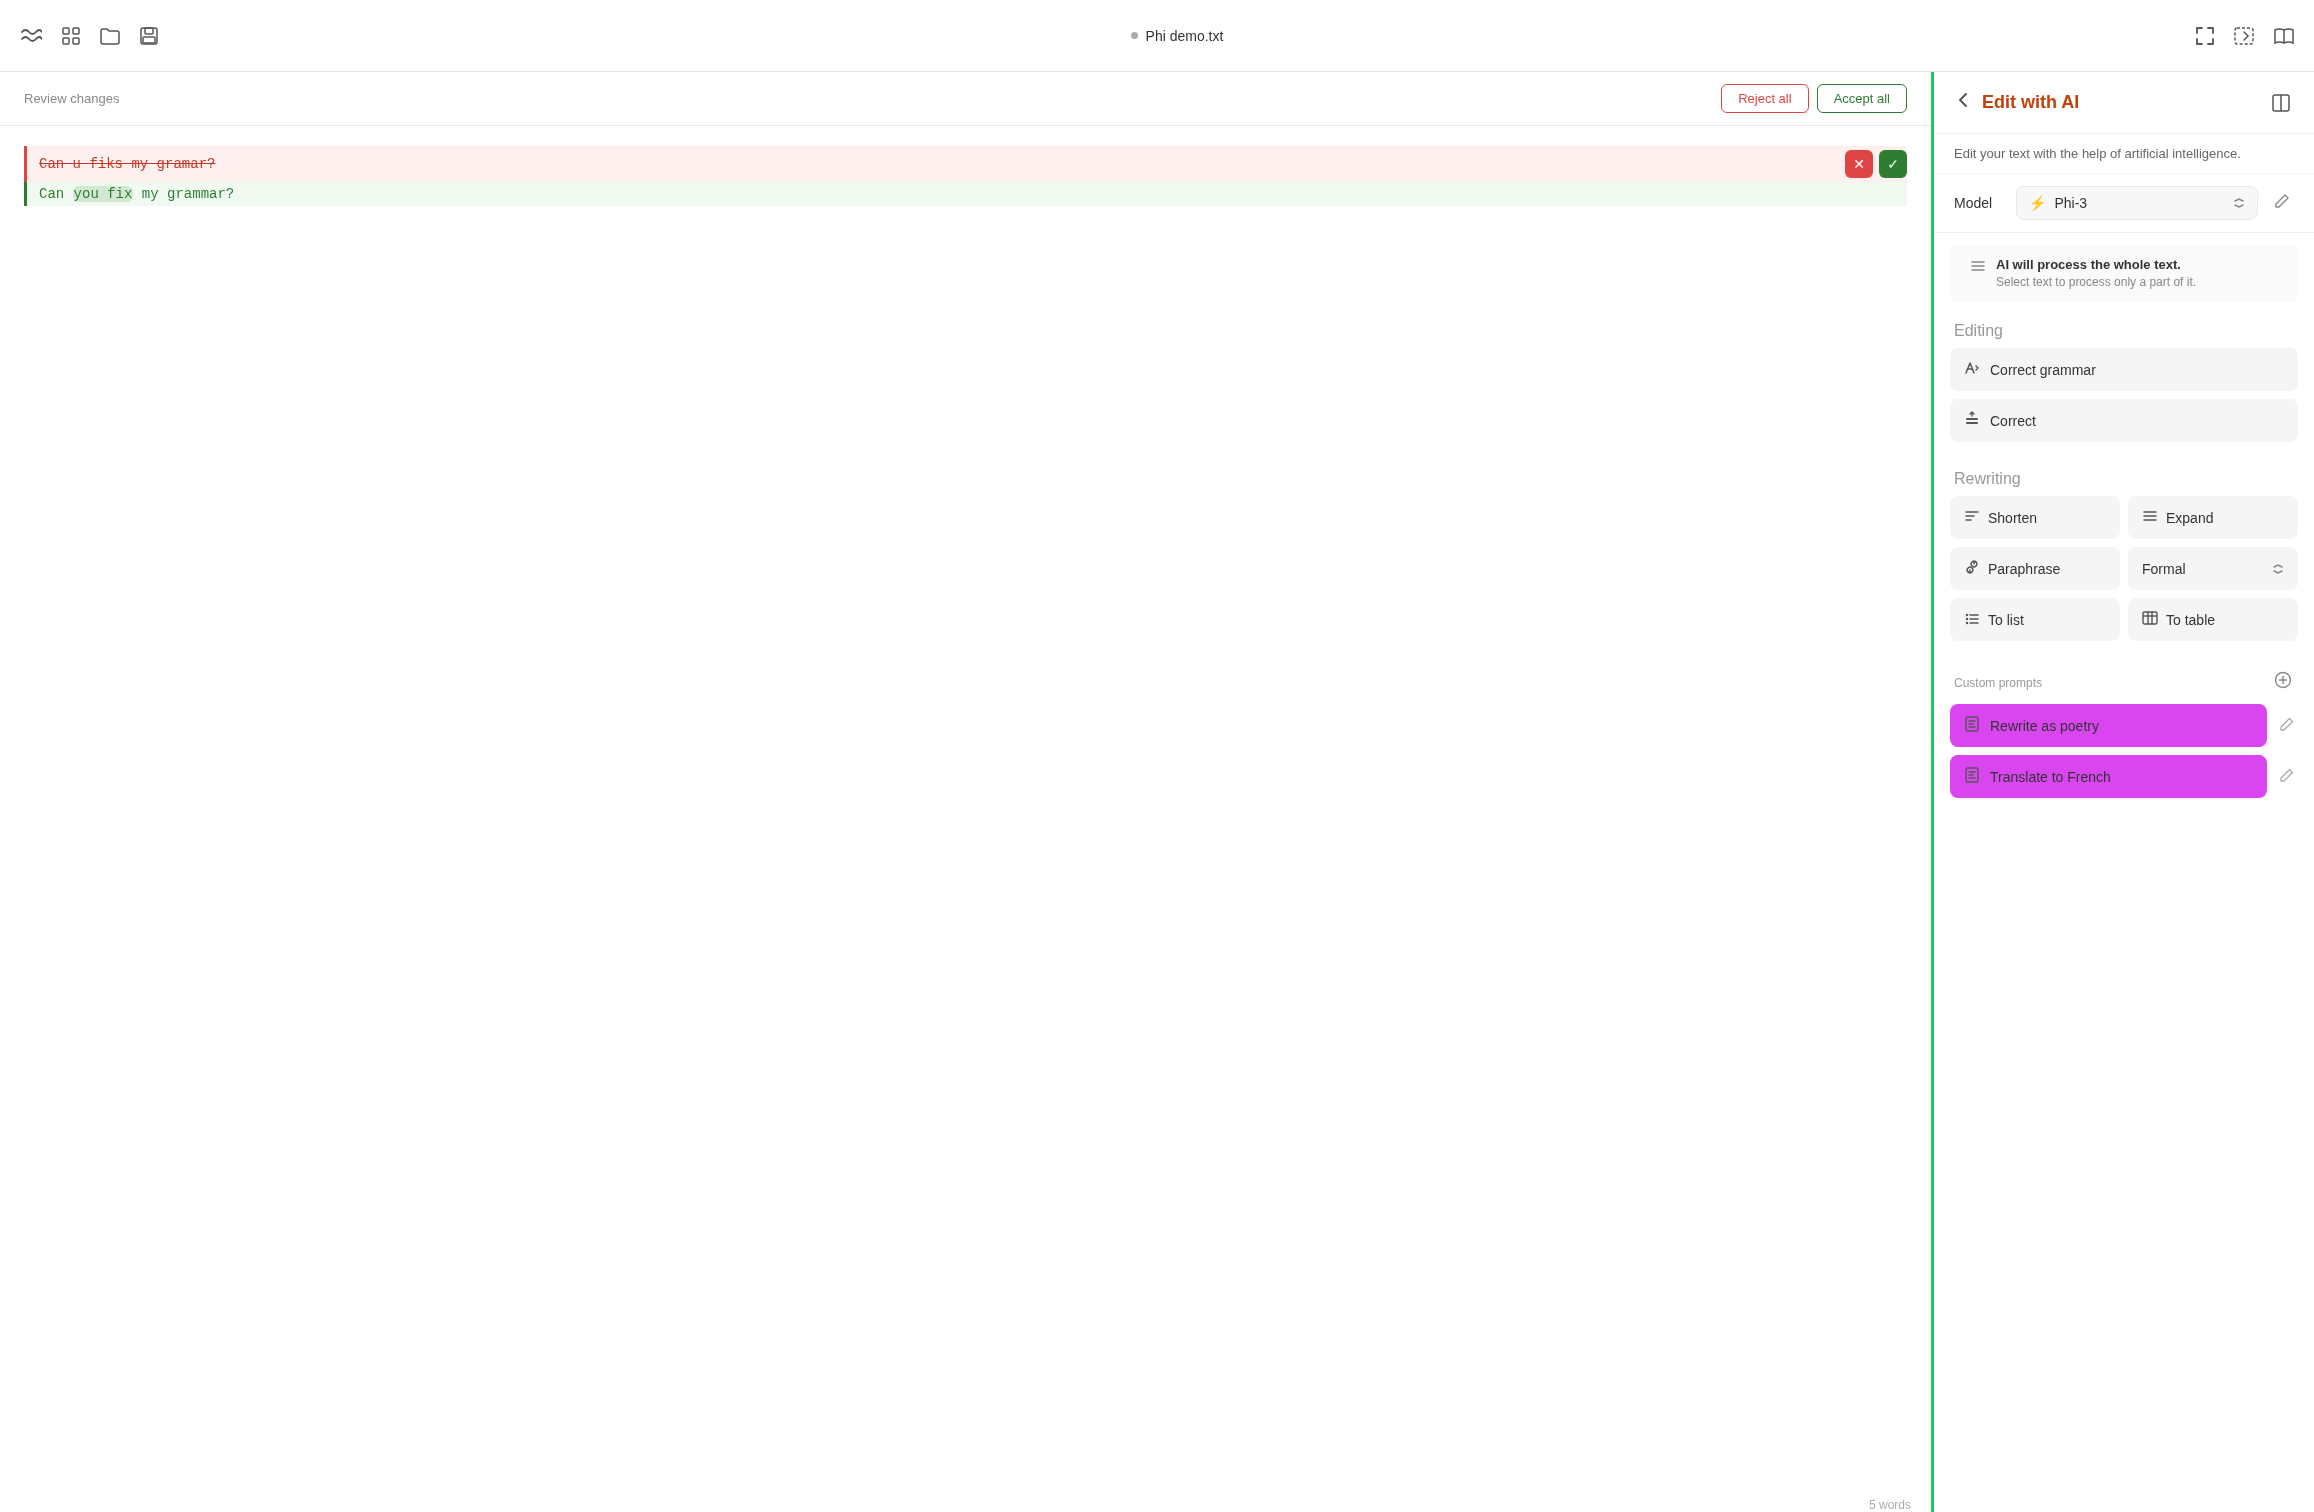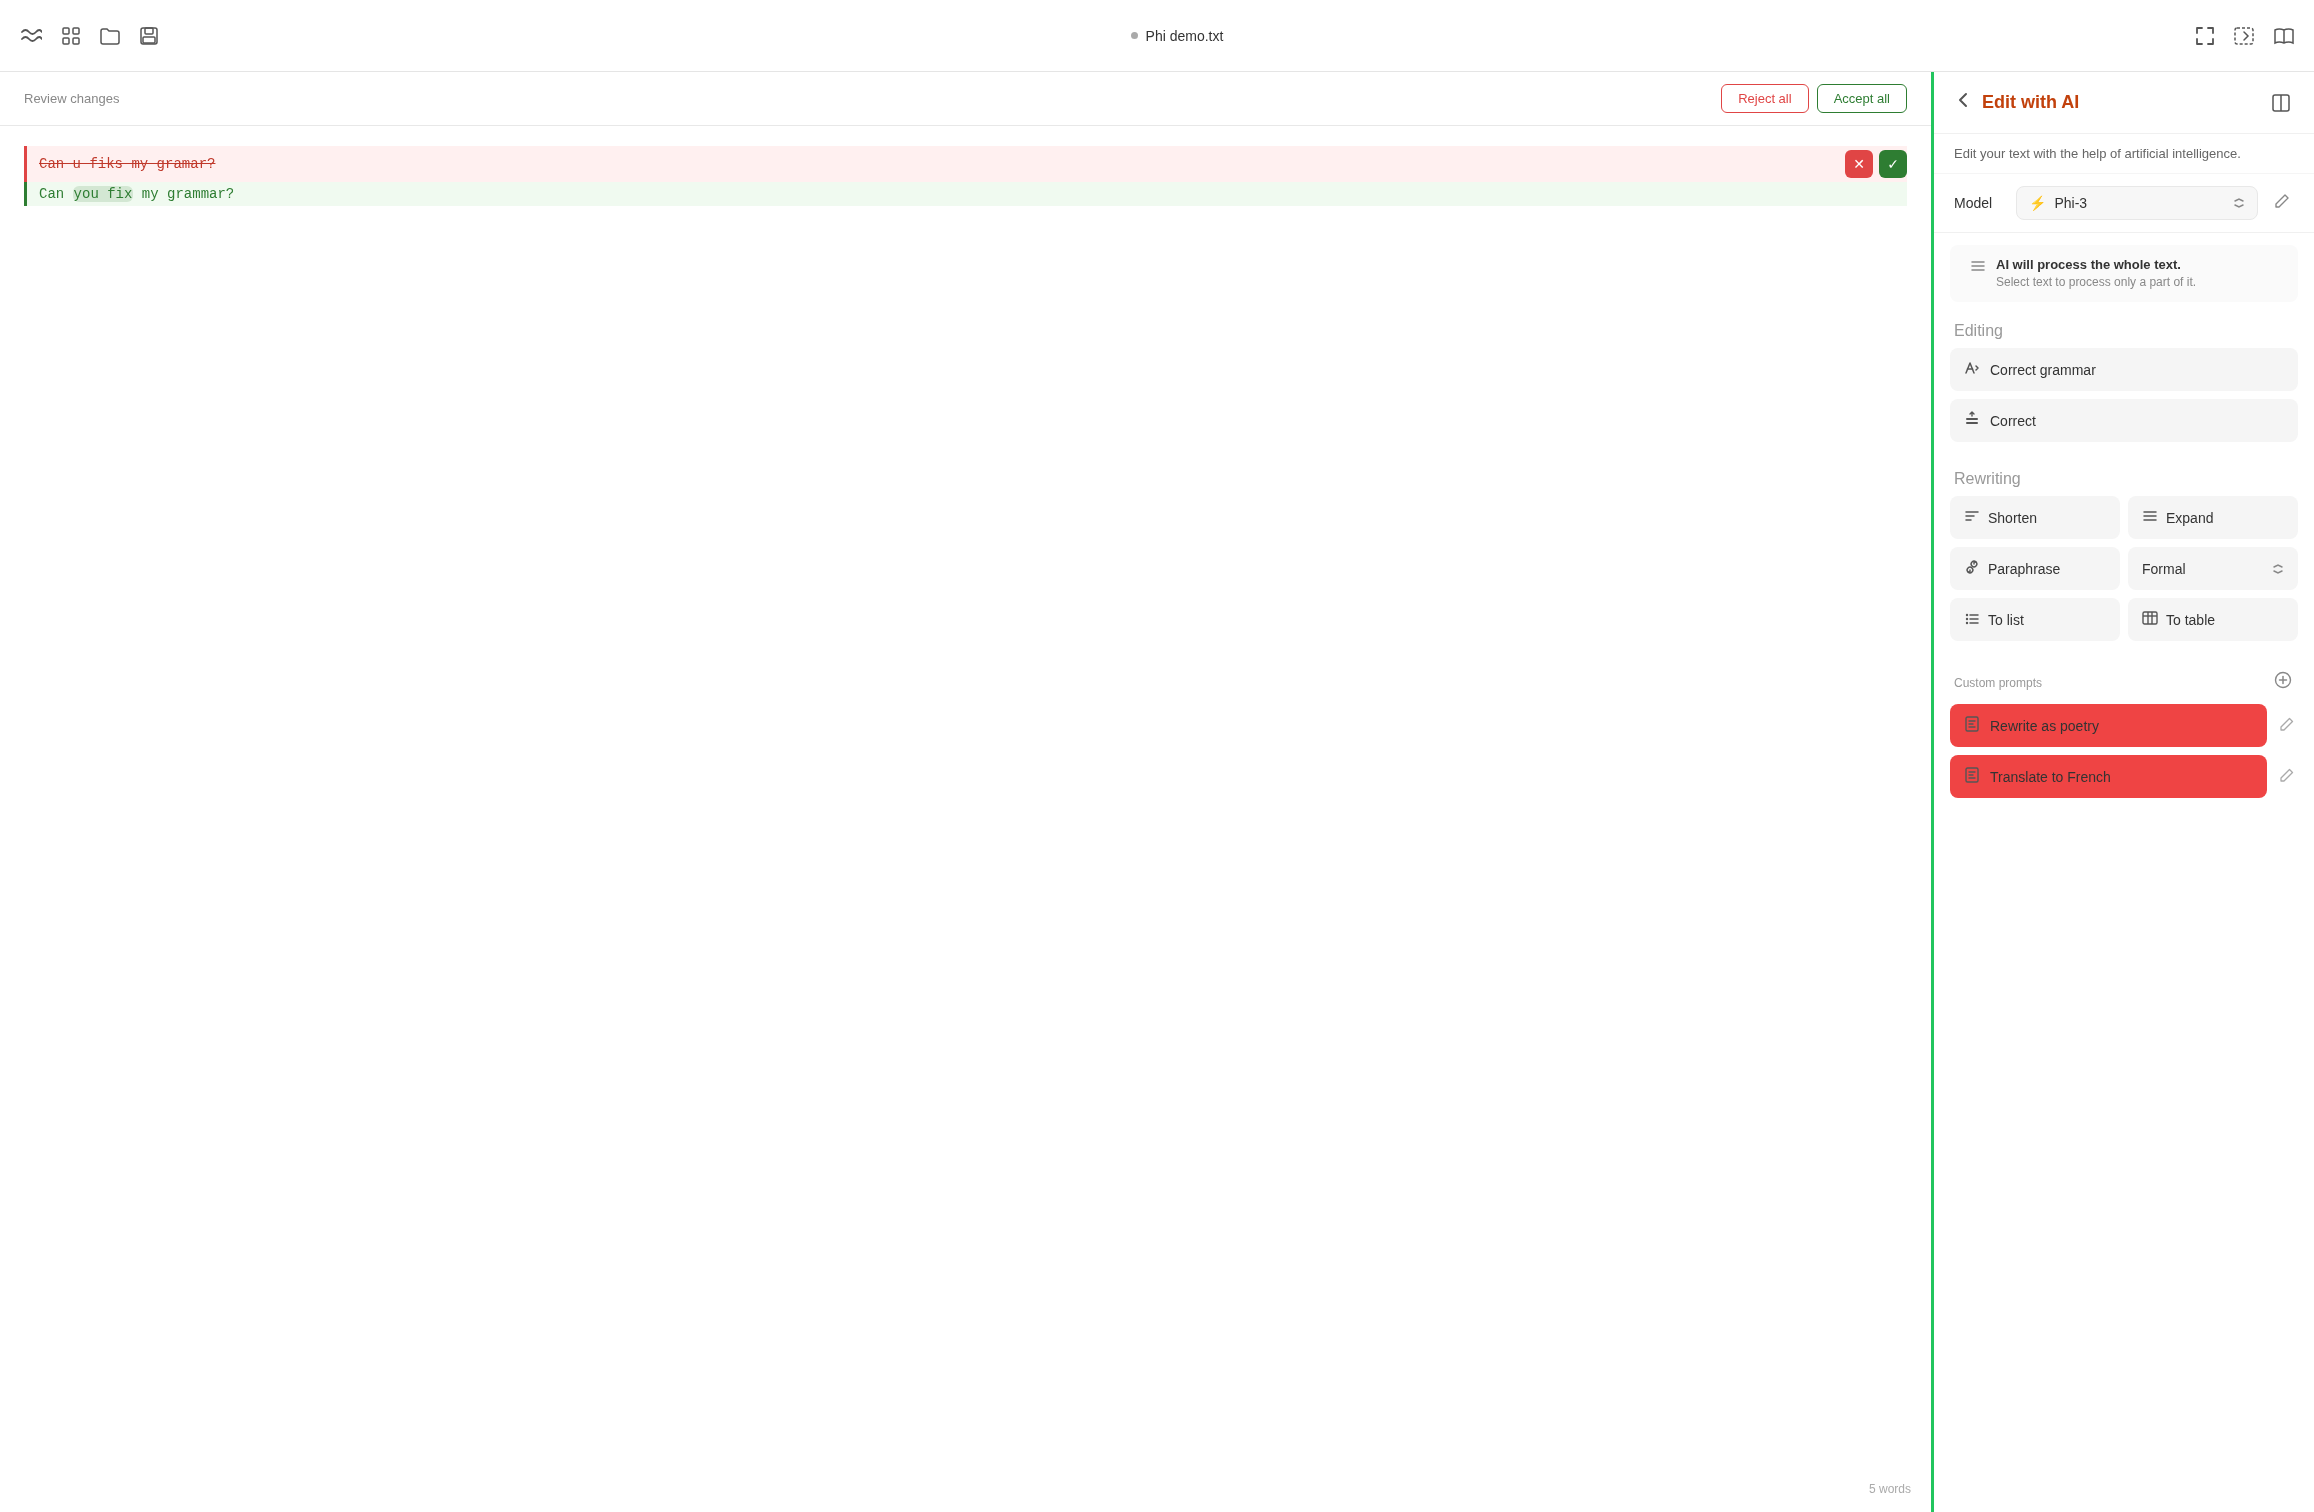--- a/index.html
+++ b/index.html
@@ -175,21 +175,21 @@
       display: flex;
       align-items: center;
       justify-content: center;
       font-size: 14px;
     }
     .diff-btn.reject { background: #e04545; color: #fff; }
     .diff-btn.accept { background: #2e7d32; color: #fff; }
 
     .word-count {
       position: absolute;
-      bottom: 16px;
+      bottom: 0;
       right: 20px;
       font-size: 12px;
       color: #aaa;
     }
 
     
     .ai-panel {
       width: 380px;
       display: flex;
       flex-direction: column;
@@ -415,21 +415,21 @@
       display: flex;
       align-items: center;
       gap: 8px;
       margin-bottom: 8px;
     }
     .custom-prompt-btn {
       flex: 1;
       display: flex;
       align-items: center;
       gap: 10px;
-      background: #ef4444;
+      background: #d946ef;
       border: none;
       border-radius: 8px;
       padding: 12px 14px;
       cursor: pointer;
       font-size: 14px;
       color: #333;
       text-align: left;
     }
     .edit-prompt-btn {
       background: none;

